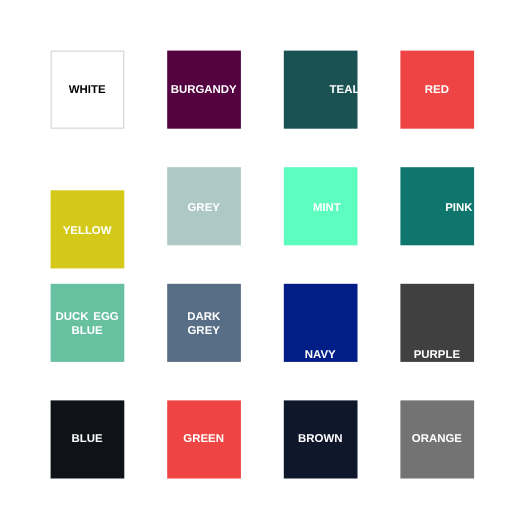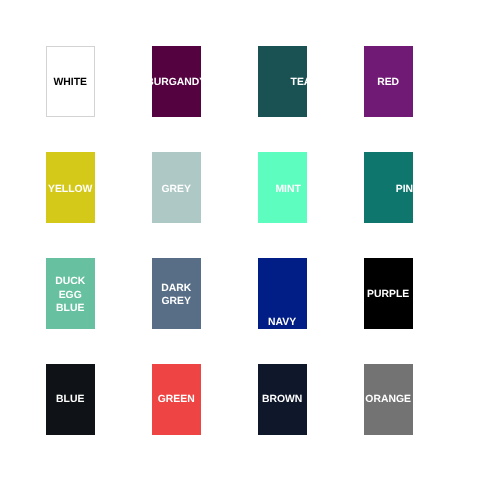--- a/index.html
+++ b/index.html
@@ -23,21 +23,21 @@
     top: 45.7px;
     width: 388.5px;
     height: 388.5px;
     display: grid;
     grid-template-columns: repeat(4, 71.1px);
     grid-template-rows: 71.1px 71.1px 71.1px 71.1px;
     column-gap: 34.9px;
     row-gap: 34.9px;
   }
   .swatch {
-    width: 49px;
+    width: 67px;
     height: 71.1px;
     box-sizing: border-box;
     display: flex;
     align-items: center;
     justify-content: center;
     position: relative;
   }
   
   .swatch:nth-child(n+5):nth-child(-n+8)  > .swatch-label { top: calc(var(--label-dy) + 1px); }
   .swatch:nth-child(n+9):nth-child(-n+10) > .swatch-label { top: calc(var(--label-dy) + 1px); }
@@ -65,25 +65,25 @@
   </div>
 
   <div class="swatch" style="background-color:#540240;">
     <div class="swatch-label" style="color:#ffffff">BURGANDY</div>
   </div>
 
   <div class="swatch" style="background-color:#1a5254;padding-left:44px;">
     <div class="swatch-label" style="color:#ffffff">TEAL</div>
   </div>
 
-  <div class="swatch" style="background-color:#701a75;">
+  <div class="swatch" style="background-color:#ef4444;">
     <div class="swatch-label" style="color:#ffffff">RED</div>
   </div>
 
-  <div class="swatch" style="background-color:#d4c918;">
+  <div class="swatch" style="background-color:#d4c918;margin-top:21px;">
     <div class="swatch-label" style="color:#ffffff">YELLOW</div>
   </div>
 
   <div class="swatch" style="background-color:#aec8c5;">
     <div class="swatch-label" style="color:#ffffff">GREY</div>
   </div>
 
   <div class="swatch" style="background-color:#5dfcbf;padding-left:12px;">
     <div class="swatch-label" style="color:#ffffff">MINT</div>
   </div>
@@ -99,21 +99,21 @@
 
   <div class="swatch" style="background-color:#586e87;">
     <div class="swatch-label" style="color:#ffffff">DARK
 GREY</div>
   </div>
 
   <div class="swatch" style="background-color:#001e86;align-items:flex-end;">
     <div class="swatch-label" style="color:#ffffff">NAVY</div>
   </div>
 
-  <div class="swatch" style="background-color:#000000;">
+  <div class="swatch" style="background-color:#404040;align-items:flex-end;">
     <div class="swatch-label" style="color:#ffffff">PURPLE</div>
   </div>
 
   <div class="swatch" style="background-color:#0f1318;">
     <div class="swatch-label" style="color:#ffffff">BLUE</div>
   </div>
 
   <div class="swatch" style="background-color:#ef4444;">
     <div class="swatch-label" style="color:#ffffff">GREEN</div>
   </div>

